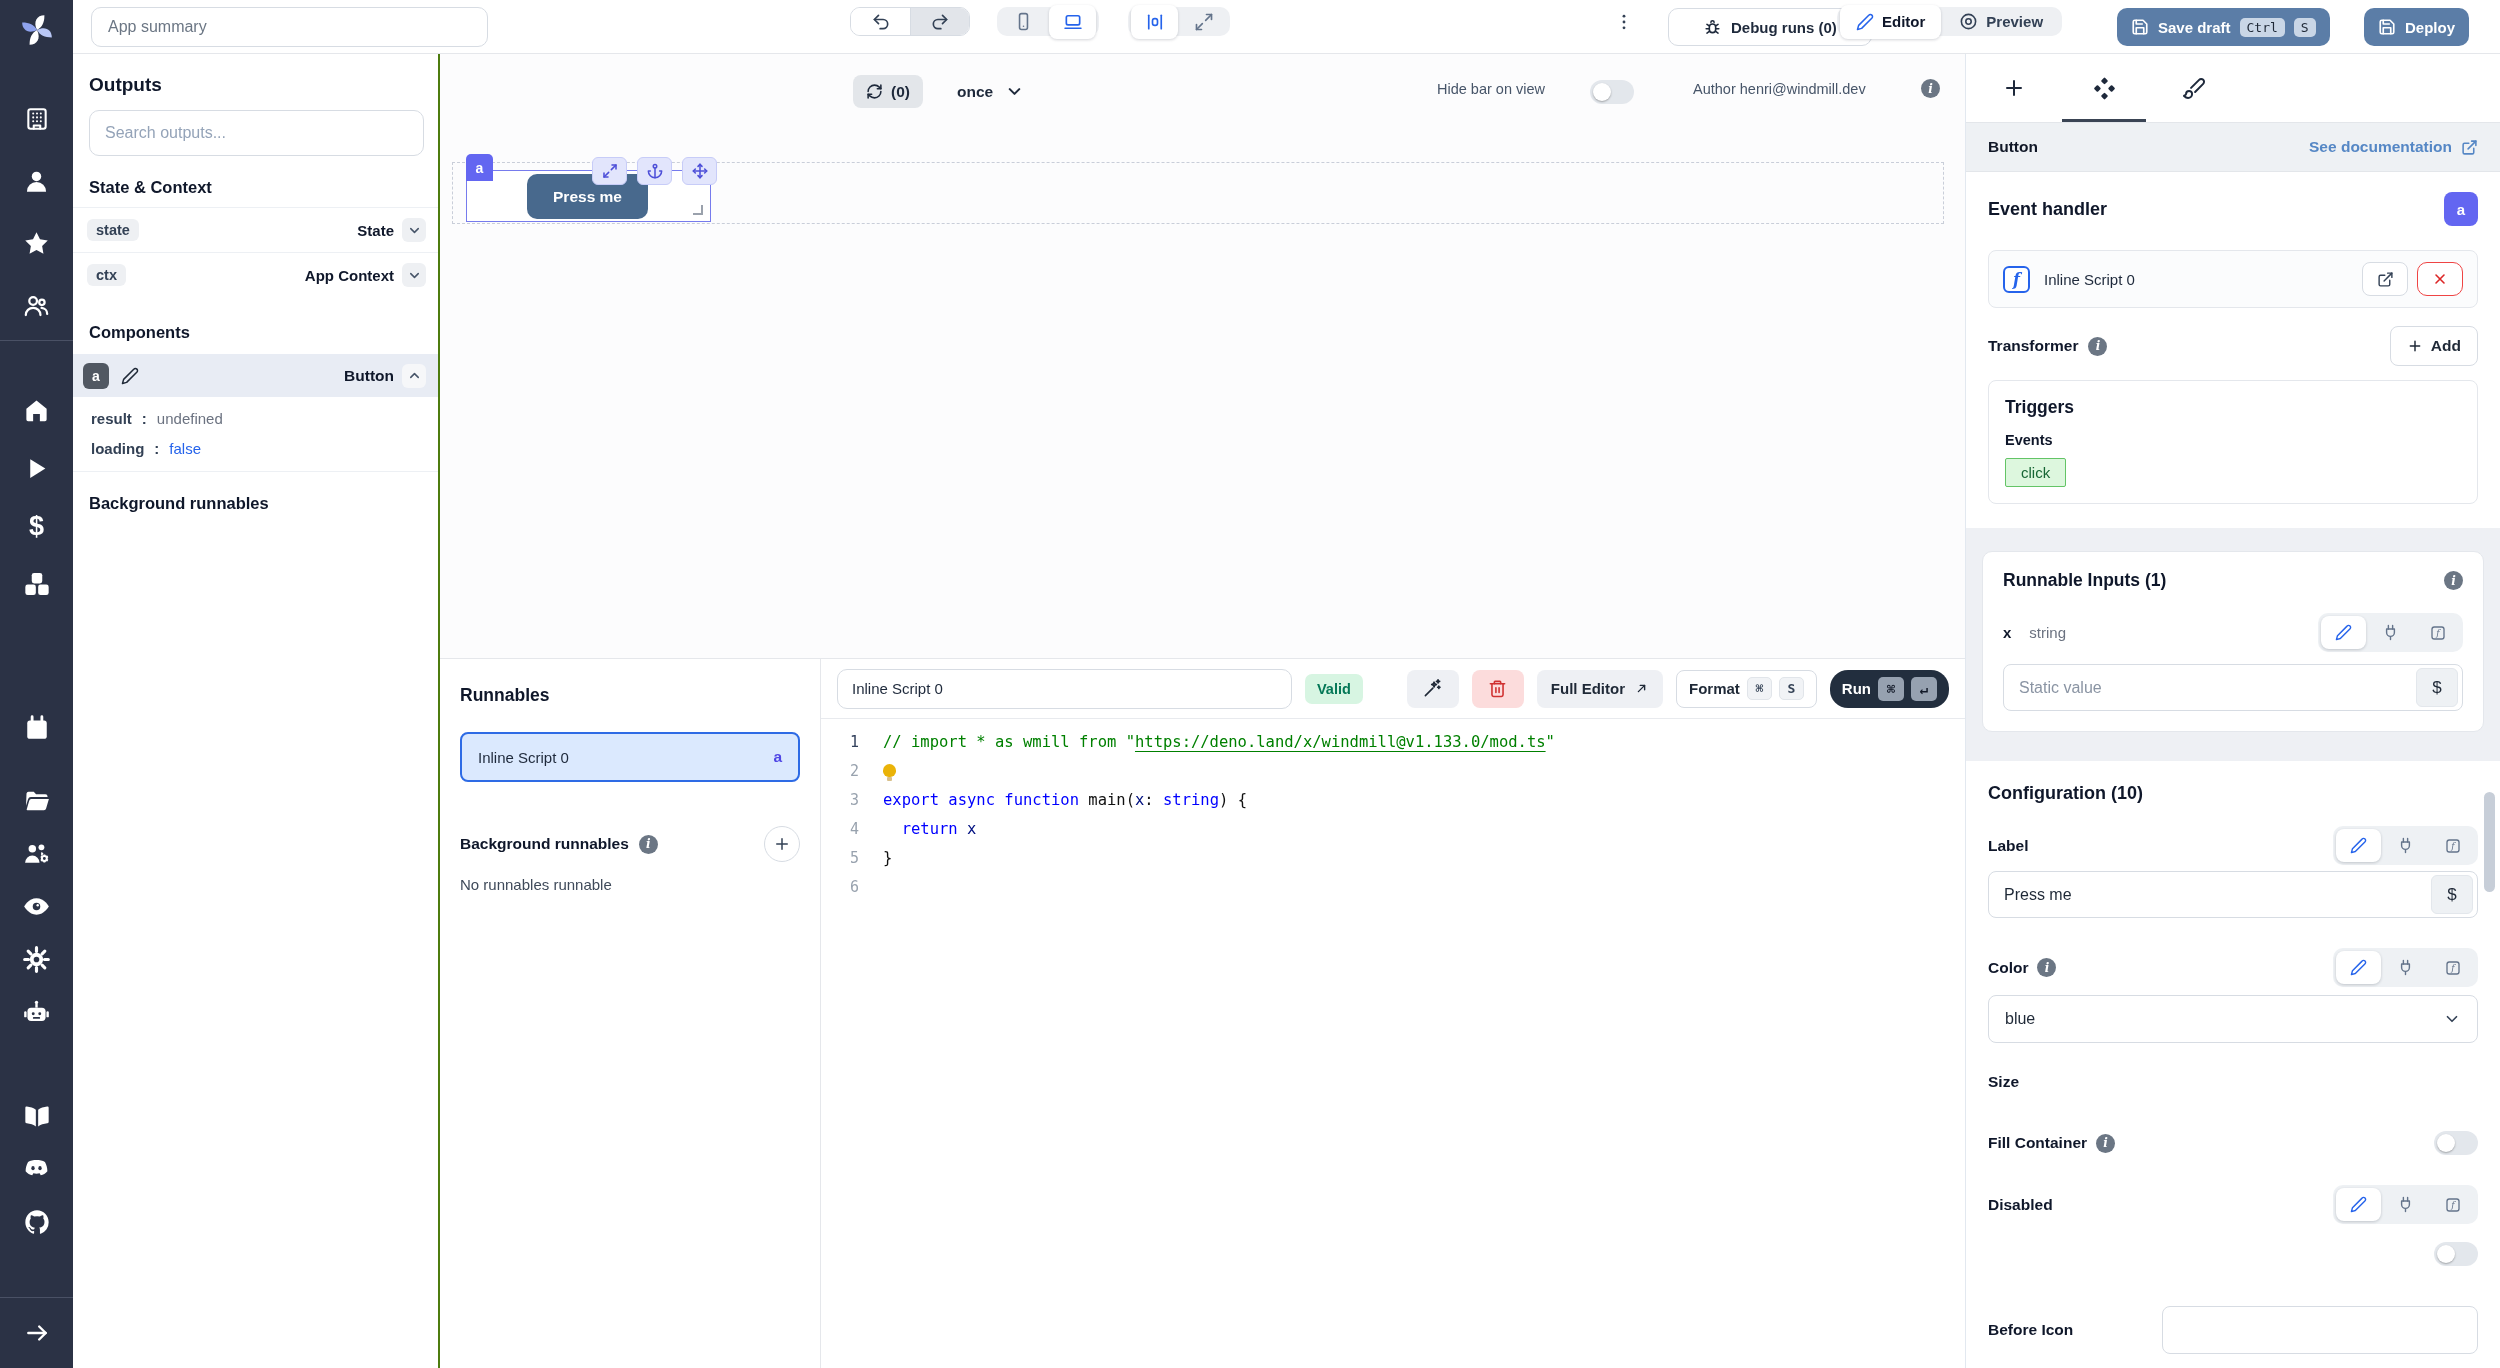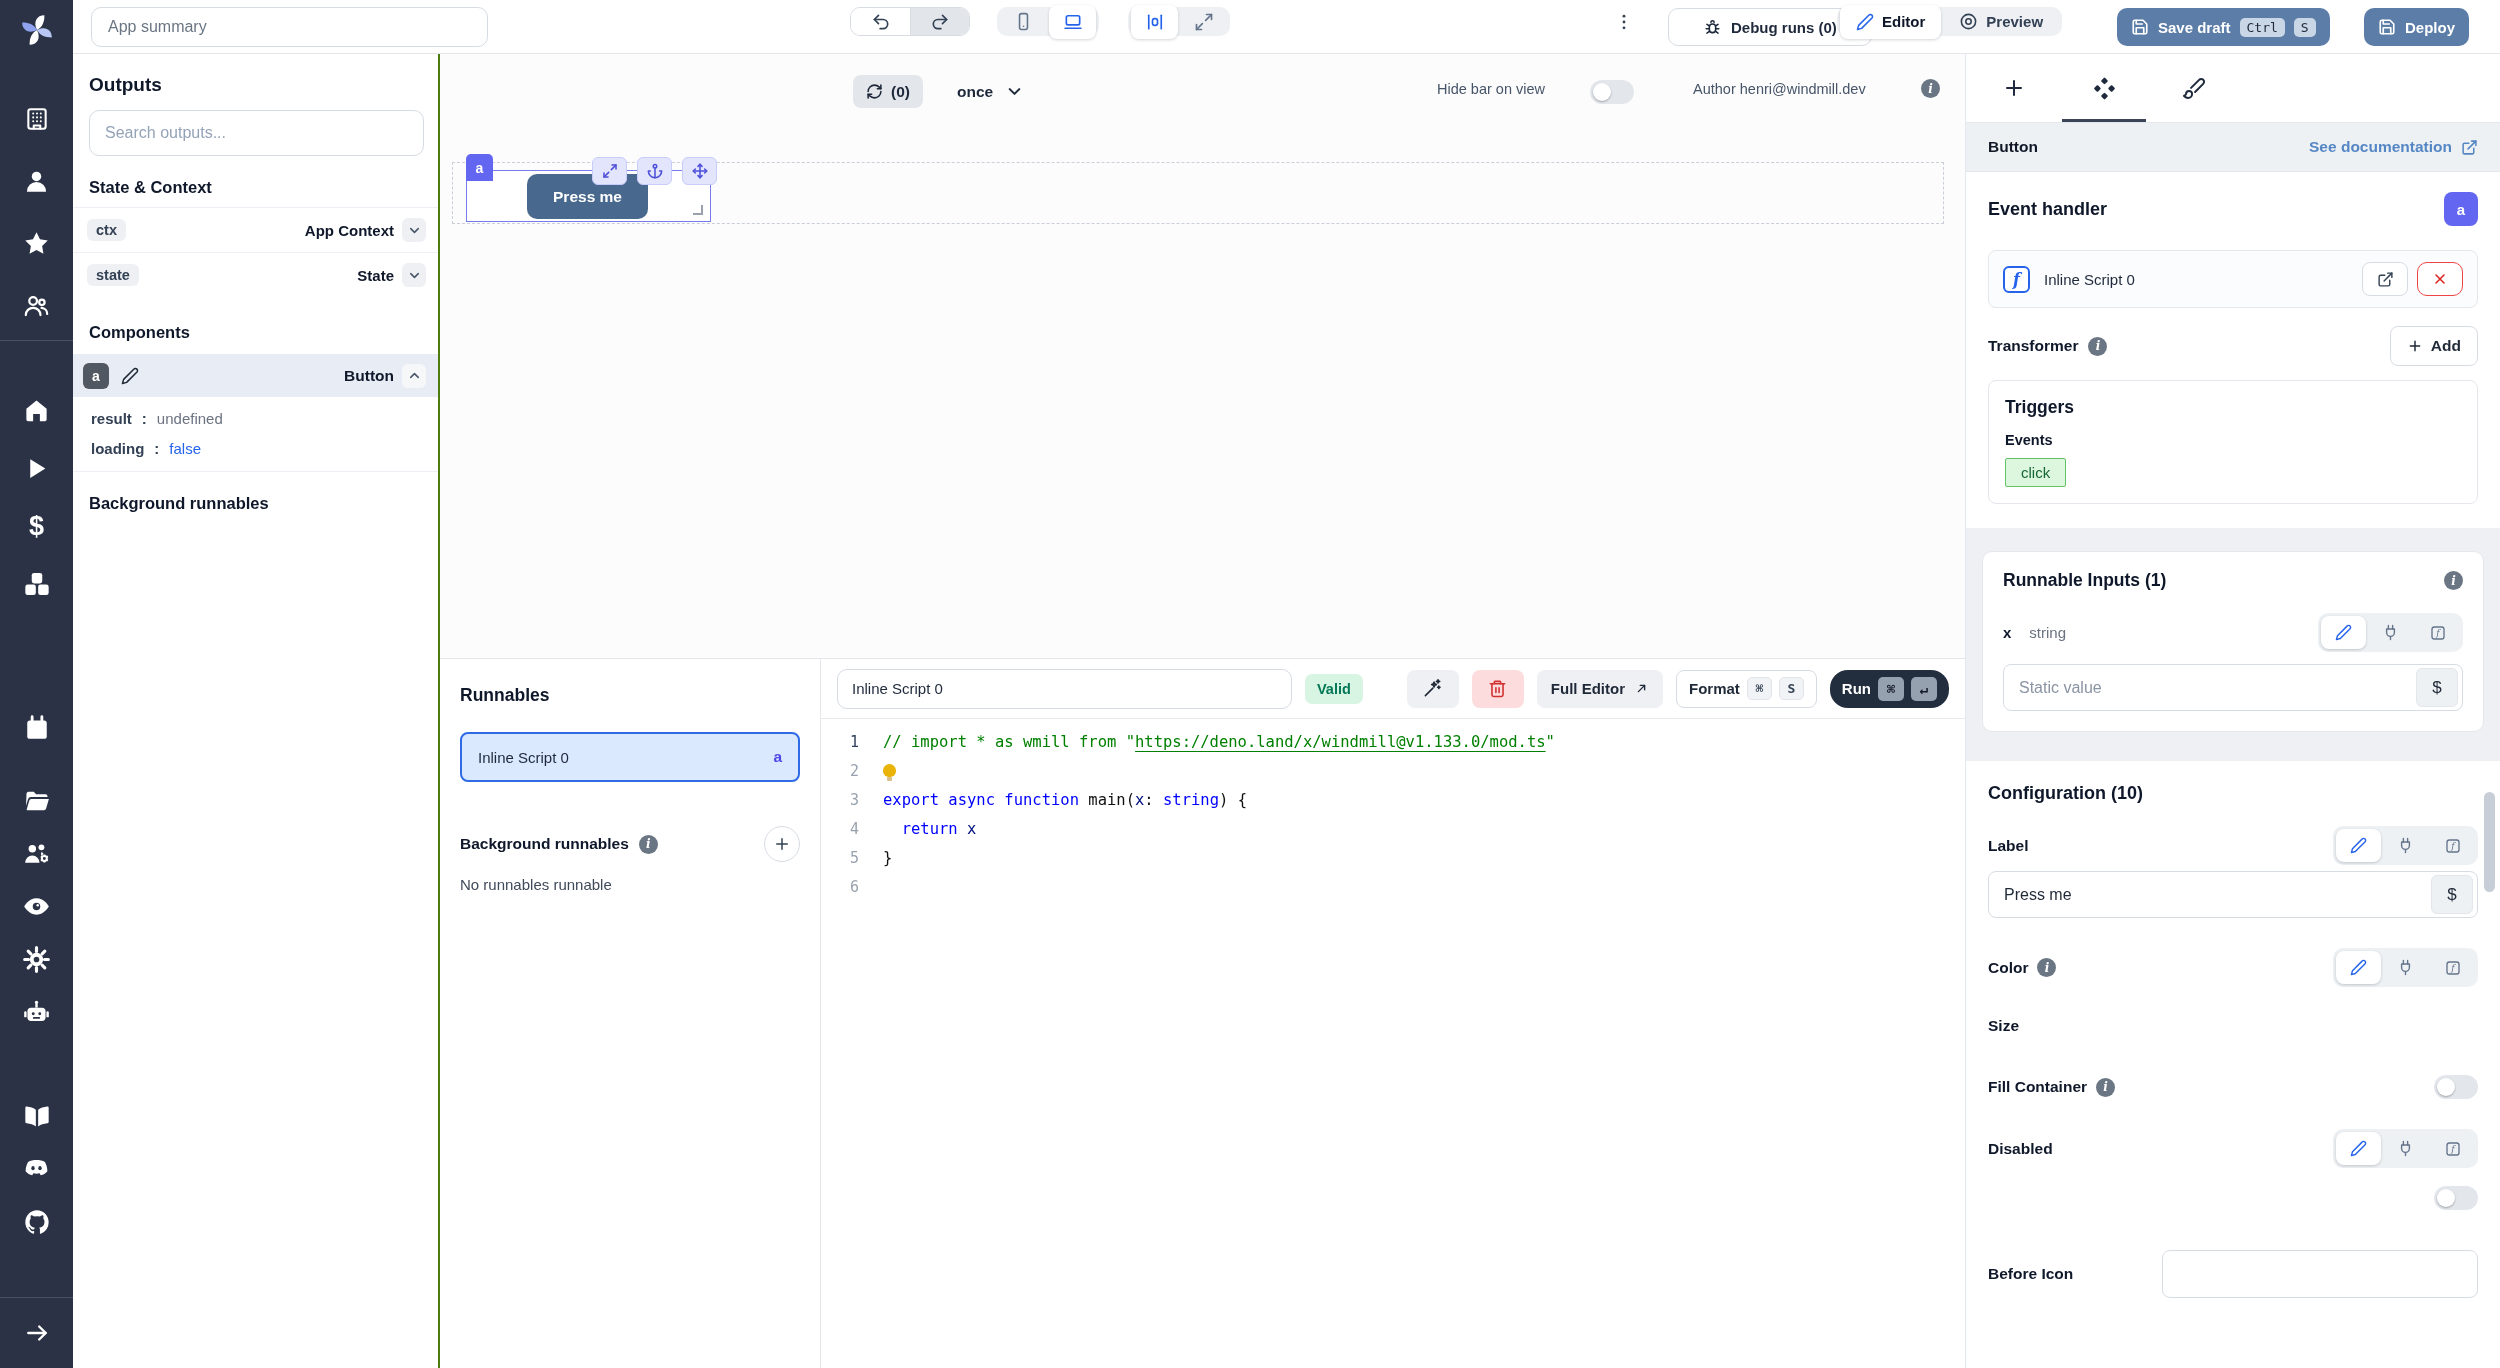--- a/index.html
+++ b/index.html
@@ -414,31 +414,31 @@
         </svg>
       <span>Deploy</span>
     </div>
   </div>
 
   <div class="outputs">
     <div class="op-title">Outputs</div>
     <input class="op-search" placeholder="Search outputs..." style="">
     <div class="op-head">State &amp; Context</div>
     <div class="op-row">
-      <span class="op-chip">ctx</span>
-      <span class="op-type">App Context</span>
+      <span class="op-chip">state</span>
+      <span class="op-type">State</span>
       <span class="chev-box">
         <svg width="15" height="15" viewBox="0 0 24 24" fill="none" stroke="currentColor" stroke-width="2.4" stroke-linecap="round" stroke-linejoin="round">
             <path d="m6 9 6 6 6-6"></path>
           </svg>
       </span>
     </div>
     <div class="op-row">
-      <span class="op-chip">state</span>
-      <span class="op-type">State</span>
+      <span class="op-chip">ctx</span>
+      <span class="op-type">App Context</span>
       <span class="chev-box">
         <svg width="15" height="15" viewBox="0 0 24 24" fill="none" stroke="currentColor" stroke-width="2.4" stroke-linecap="round" stroke-linejoin="round">
             <path d="m6 9 6 6 6-6"></path>
           </svg>
       </span>
     </div>
     <div class="op-head" style="margin-top:26px">Components</div>
     <div class="comp-row">
       <span class="a-chip-dark">a</span>
       <span class="comp-pencil">
@@ -769,20 +769,26 @@
               </svg>
           </span>
           <span class="seg3-cell">
             <svg width="18" height="18" viewBox="0 0 24 24" fill="none" stroke="currentColor" stroke-width="1.8">
                 <rect x="4" y="4" width="16" height="16" rx="3"></rect>
                 <text x="12" y="16.2" text-anchor="middle" font-size="12" font-style="italic" font-family="DejaVu Serif,serif" fill="currentColor" stroke="none">f</text>
               </svg>
           </span>
         </span>
       </div>
+      <div class="select">
+        <span>blue</span>
+        <svg class="chev" width="18" height="18" viewBox="0 0 24 24" fill="none" stroke="currentColor" stroke-width="2.2" stroke-linecap="round" stroke-linejoin="round">
+            <path d="m6 9 6 6 6-6"></path>
+          </svg>
+      </div>
 
       <div class="size-row">
         <span class="cfg-label">Size</span>
       </div>
 
       <div class="fill-row">
         <span class="cfg-label">
           <span>Fill Container</span>
           <span class="info-dot"></span>
         </span>

